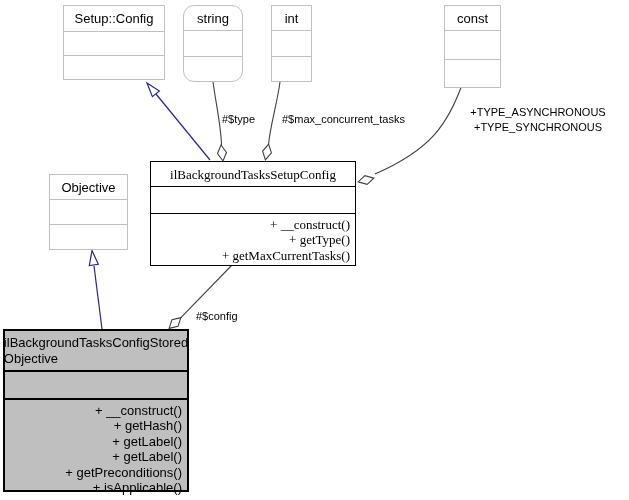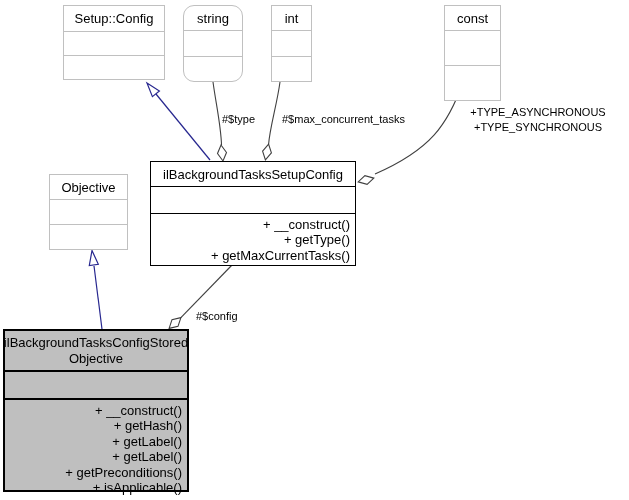--- a/index.html
+++ b/index.html
@@ -9,30 +9,30 @@
   }
   #edges { position:absolute; left:0; top:0; width:629px; height:500px; pointer-events:none; }
 
   .uml-node {
     position:absolute; box-sizing:border-box; background:#ffffff;
     border:1px solid #c0c0c0; display:flex; flex-direction:column;
     font-size:13px; line-height:15px;
   }
   .uml-node .uml-title {
     flex:0 0 auto; display:flex; align-items:center; justify-content:center;
-    text-align:center; white-space:pre-line;
+    white-space:pre-line;
   }
   .uml-node .uml-comp { flex:1 1 auto; border-top:1px solid #c0c0c0; }
   .uml-node .uml-methods {
     flex:1 1 auto; border-top:1px solid #c0c0c0; padding:3px 5px 0 5px;
     text-align:right; white-space:nowrap;
   }
   .uml-node .uml-methods div { line-height:15.4px; }
 
-  .uml-node.dark { border:1px solid #000000; }
+  .uml-node.dark { border:1px solid #000000;font-family:Liberation Serif, serif; }
   .uml-node.dark .uml-comp, .uml-node.dark .uml-methods { border-top:1px solid #000000; }
 
   .uml-node.highlight { background:#bfbfbf; border:2px solid #000000; }
   .uml-node.highlight .uml-comp, .uml-node.highlight .uml-methods { border-top:2px solid #000000; }
 
   .edge-label {
     position:absolute; font-size:11px; line-height:14.5px; white-space:pre-line;
   }
 </style>
 </head>
@@ -84,21 +84,21 @@
     <div class="uml-comp"></div>
     <div class="uml-comp"></div>
   </div>
 
   <div class="uml-node" style="left:271px; top:5px; width:41px; height:77px;">
     <div class="uml-title" style="height:24px;">int</div>
     <div class="uml-comp"></div>
     <div class="uml-comp"></div>
   </div>
 
-  <div class="uml-node" style="left:444px; top:5px; width:57px; height:96px;">
+  <div class="uml-node" style="left:444px; top:5px; width:57px; height:83px;">
     <div class="uml-title" style="height:24px;">const</div>
     <div class="uml-comp"></div>
     <div class="uml-comp"></div>
   </div>
 
   <div class="uml-node" style="left:49px; top:174px; width:79px; height:76px;">
     <div class="uml-title" style="height:24px;">Objective</div>
     <div class="uml-comp"></div>
     <div class="uml-comp"></div>
   </div>

